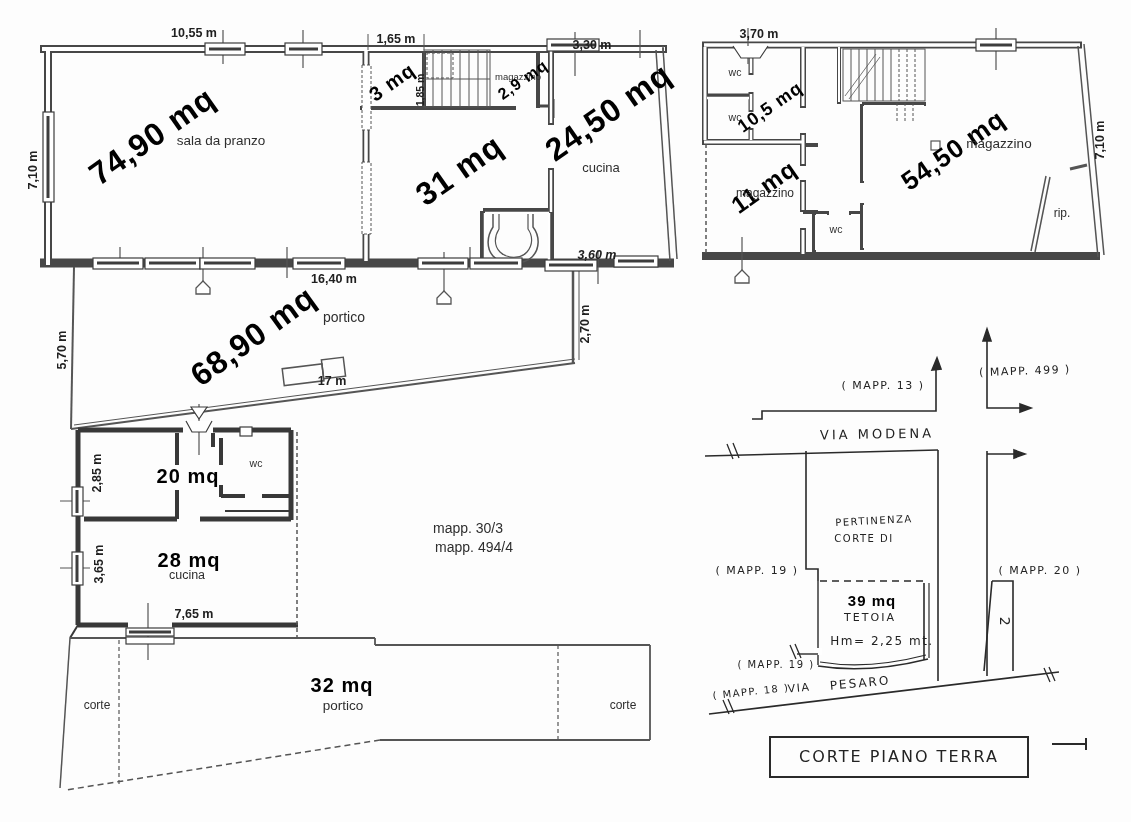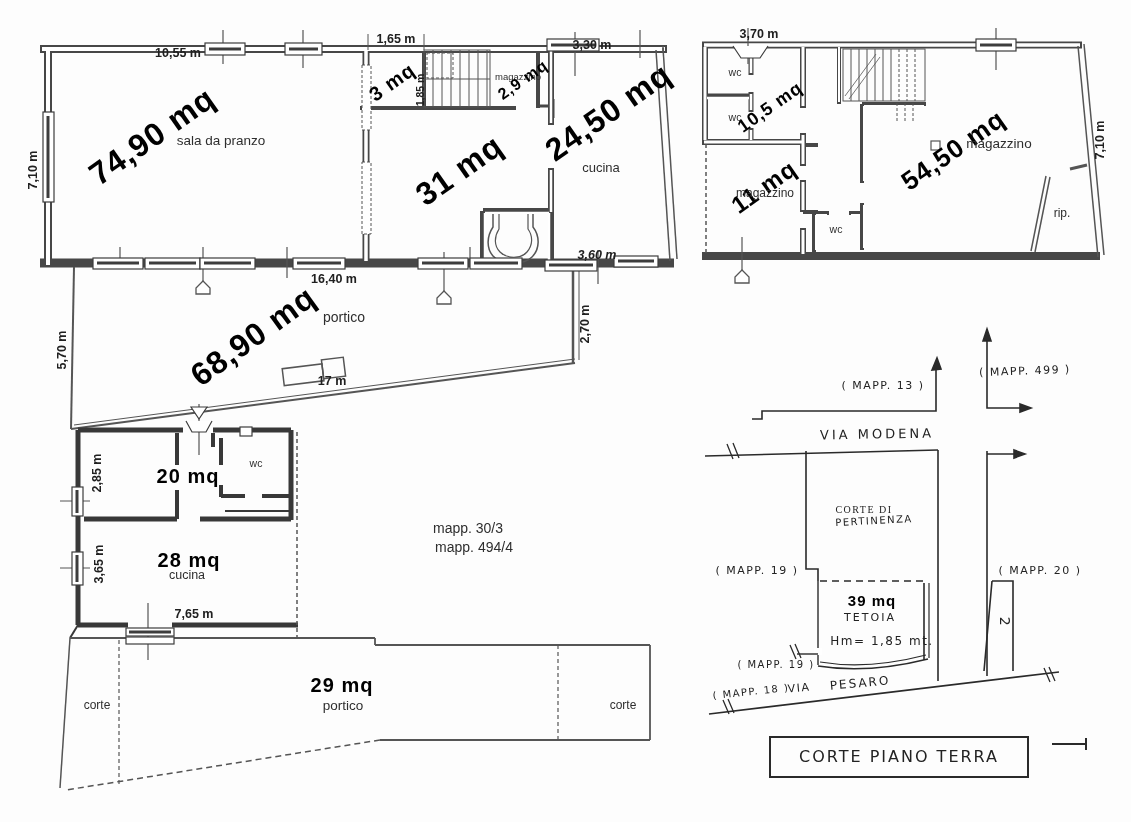--- a/index.html
+++ b/index.html
@@ -227,21 +227,21 @@
     <path d="M992,581 H1013 V671 M992,581 L984,671"></path>
     <path d="M709,714 L1059,672" stroke-width="1.7"></path>
     <path d="M723,700 L729,714 M728,699 L734,713 M1044,668 L1050,682 M1049,667 L1055,681" stroke-width="1.3"></path>
     <path d="M797,654 H818" stroke-width="1.4"></path>
     <path d="M790,645 L796,659 M795,644 L801,658" stroke-width="1.3"></path>
     <rect x="770" y="737" width="258" height="40" stroke-width="2"></rect>
     <path d="M1052,744 H1086 M1086,738 V750" stroke-width="2"></path>
   </g>
 </svg>
 
-<div class="lbl dim" style="left:178px;top:33px;margin-top:20px;">10,55 m</div>
+<div class="lbl dim" style="left:194px;top:33px;">10,55 m</div>
 <div class="lbl dim" style="left:396px;top:39px;">1,65 m</div>
 <div class="lbl dim" style="left:592px;top:45px;">3,30 m</div>
 <div class="lbl dim" style="left:33px;top:170px;transform:translate(-50%,-50%) rotate(-90deg);">7,10 m</div>
 <div class="lbl dim" style="left:420px;top:90px;font-size:10.5px;transform:translate(-50%,-50%) rotate(-90deg);">1,85 m</div>
 <div class="lbl area" style="left:152px;top:136px;font-size:32px;transform:translate(-50%,-50%) rotate(-35deg);">74,90 mq</div>
 <div class="lbl room" style="left:221px;top:141px;font-size:13.5px;">sala da pranzo</div>
 <div class="lbl area" style="left:392px;top:82px;font-size:20px;transform:translate(-50%,-50%) rotate(-35deg);">3 mq</div>
 <div class="lbl room" style="left:518px;top:77px;font-size:9.5px;">magazzino</div>
 <div class="lbl area" style="left:523px;top:80px;font-size:16px;transform:translate(-50%,-50%) rotate(-35deg);">2,9 mq</div>
 <div class="lbl area" style="left:459px;top:170px;font-size:32px;transform:translate(-50%,-50%) rotate(-35deg);">31 mq</div>
@@ -269,35 +269,35 @@
 
 <div class="lbl dim" style="left:97px;top:473px;transform:translate(-50%,-50%) rotate(-90deg);">2,85 m</div>
 <div class="lbl area" style="left:188px;top:476px;font-size:20px;">20 mq</div>
 <div class="lbl room" style="left:256px;top:463px;font-size:10.5px;">wc</div>
 <div class="lbl dim" style="left:99px;top:564px;transform:translate(-50%,-50%) rotate(-90deg);">3,65 m</div>
 <div class="lbl area" style="left:189px;top:560px;font-size:20px;">28 mq</div>
 <div class="lbl room" style="left:187px;top:575px;font-size:12.5px;">cucina</div>
 <div class="lbl dim" style="left:194px;top:614px;">7,65 m</div>
 <div class="lbl room" style="left:468px;top:528px;font-size:14px;">mapp. 30/3</div>
 <div class="lbl room" style="left:474px;top:547px;font-size:14px;">mapp. 494/4</div>
-<div class="lbl area" style="left:342px;top:685px;font-size:20px;">29 mq</div>
+<div class="lbl area" style="left:342px;top:685px;font-size:20px;">32 mq</div>
 <div class="lbl room" style="left:343px;top:706px;font-size:13.5px;">portico</div>
 <div class="lbl room" style="left:97px;top:705px;font-size:12px;">corte</div>
 <div class="lbl room" style="left:623px;top:705px;font-size:12px;">corte</div>
 
 <div class="lbl hand" style="left:883px;top:385px;">( MAPP. 13 )</div>
 <div class="lbl hand" style="left:1025px;top:371px;transform:translate(-50%,-50%) rotate(-2deg);">( MAPP. 499 )</div>
 <div class="lbl hand" style="left:877px;top:434px;font-size:13px;letter-spacing:3px;transform:translate(-50%,-50%) rotate(-1deg);">VIA MODENA</div>
-<div class="lbl hand" style="left:864px;top:510px;font-size:10px;font-family:Liberation Serif, serif;">CORTE DI</div>
+<div class="lbl hand" style="left:864px;top:539px;font-size:10px;">CORTE DI</div>
 <div class="lbl hand" style="left:874px;top:521px;font-size:10px;transform:translate(-50%,-50%) rotate(-3deg);">PERTINENZA</div>
 <div class="lbl hand" style="left:757px;top:570px;">( MAPP. 19 )</div>
 <div class="lbl hand" style="left:1040px;top:570px;">( MAPP. 20 )</div>
 <div class="lbl area" style="left:872px;top:600px;font-size:15px;">39 mq</div>
 <div class="lbl hand" style="left:870px;top:617px;letter-spacing:2px;text-align:right;">TETOIA</div>
-<div class="lbl hand" style="left:882px;top:641px;font-size:12px;">Hm= 1,85 mt.</div>
+<div class="lbl hand" style="left:882px;top:641px;font-size:12px;">Hm= 2,25 mt.</div>
 <div class="lbl hand" style="left:776px;top:665px;font-size:10px;">( MAPP. 19 )</div>
 <div class="lbl hand" style="left:751px;top:692px;font-size:10px;transform:translate(-50%,-50%) rotate(-6deg);">( MAPP. 18 )</div>
 <div class="lbl hand" style="left:799px;top:688px;transform:translate(-50%,-50%) rotate(-5deg);">VIA</div>
 <div class="lbl hand" style="left:860px;top:683px;font-size:12px;letter-spacing:2px;transform:translate(-50%,-50%) rotate(-5deg);">PESARO</div>
 <div class="lbl hand" style="left:1005px;top:622px;font-size:14px;transform:translate(-50%,-50%) rotate(90deg);">2</div>
 <div class="lbl hand" style="left:899px;top:757px;font-size:16px;letter-spacing:2px;">CORTE PIANO TERRA</div>
 
 </div>
 
 </body></html>

